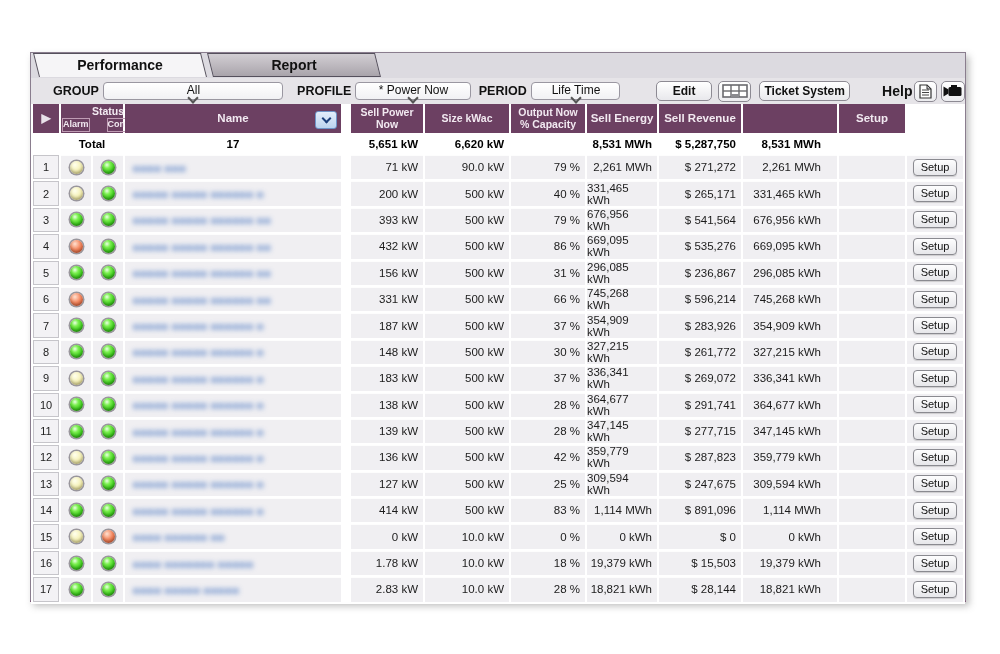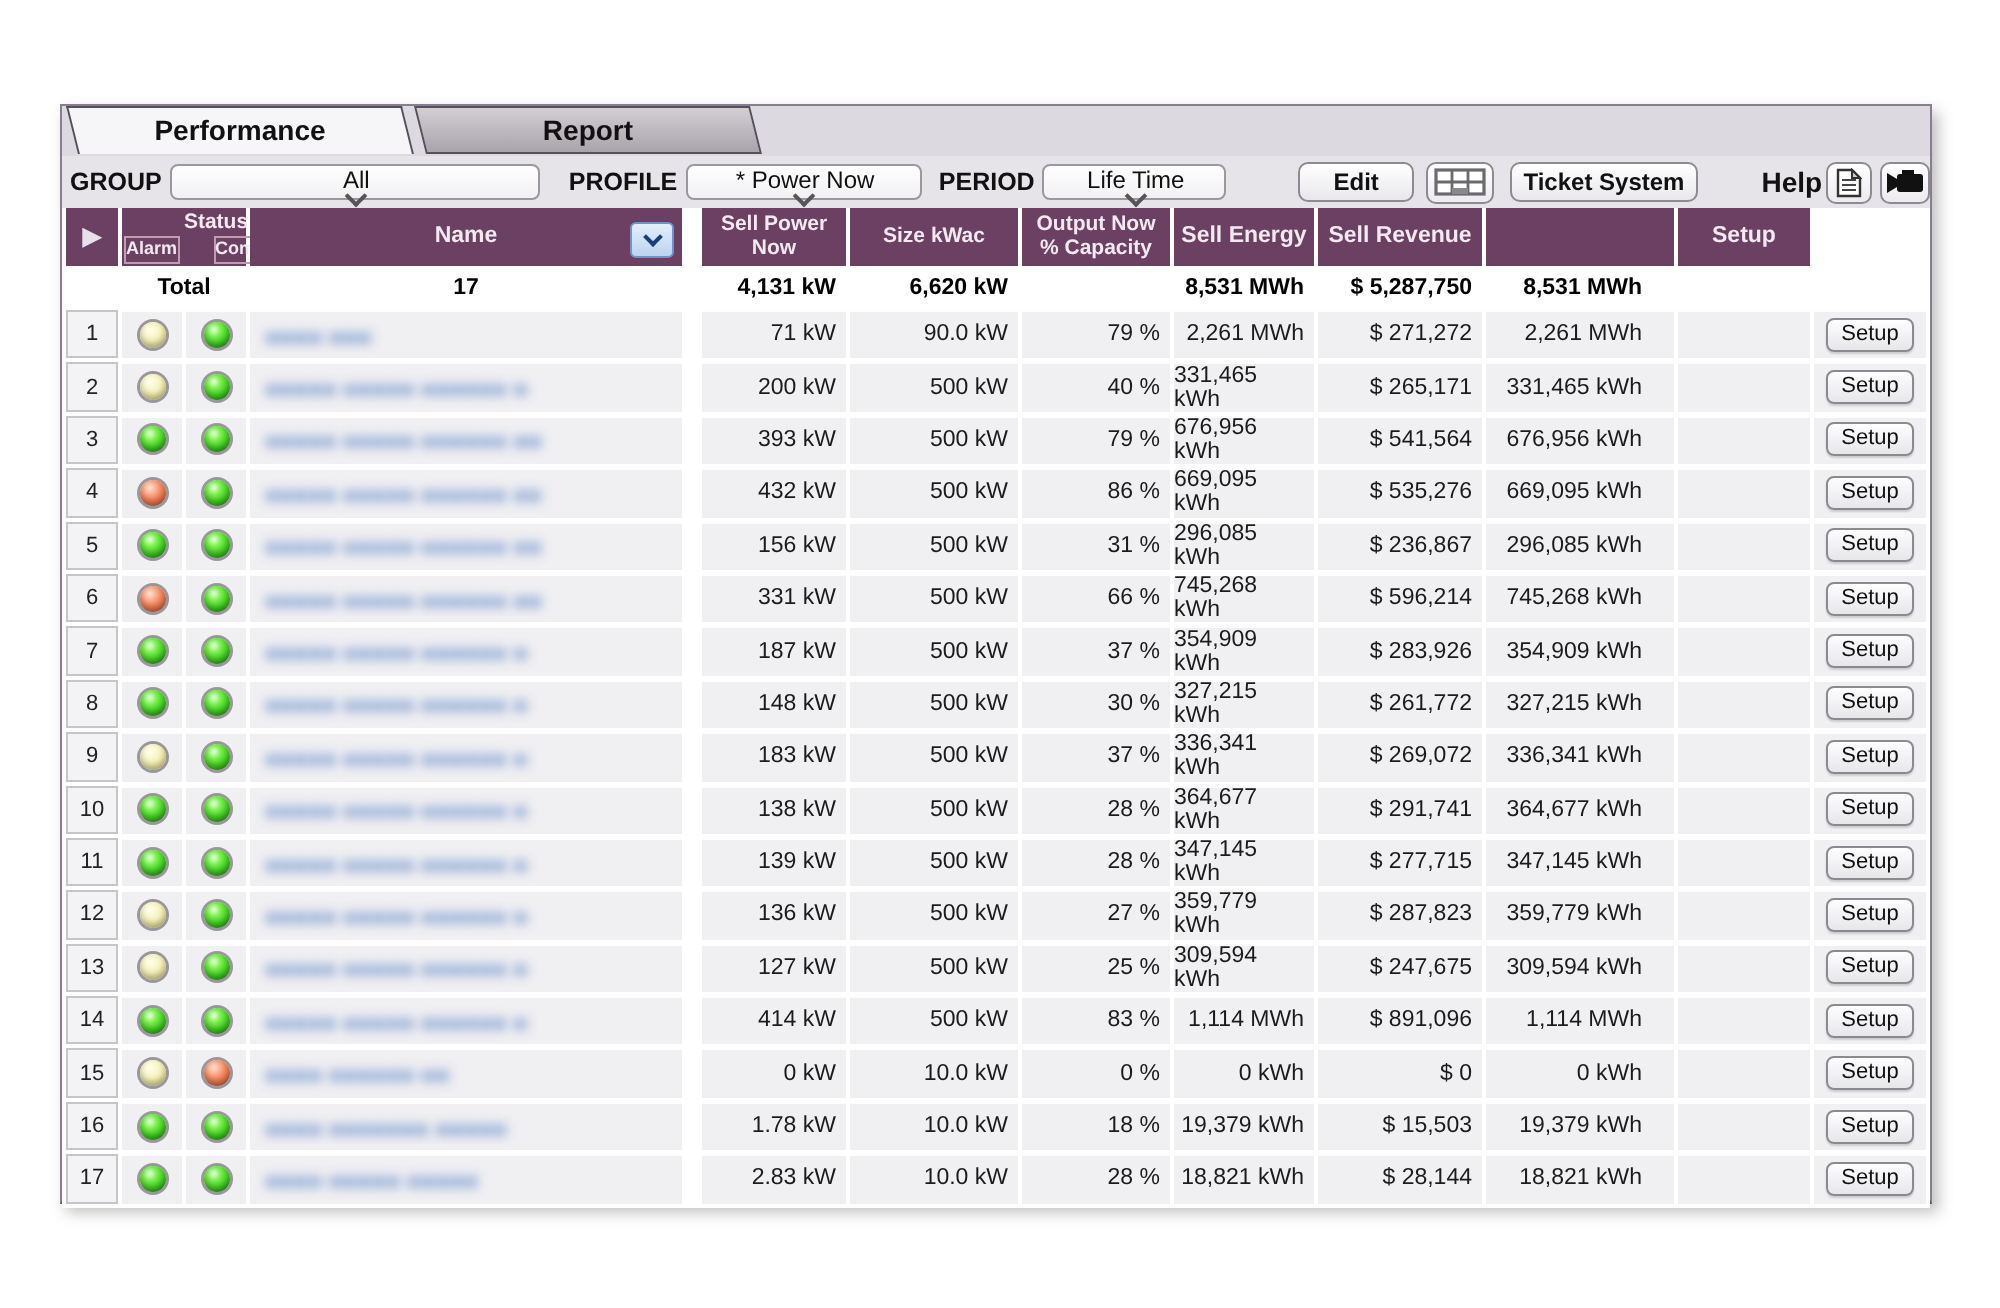--- a/index.html
+++ b/index.html
@@ -93,21 +93,21 @@
     <div class="tabstrip">
       <div class="tab active">
         <span class="lbl">Performance</span>
       </div>
       <div class="tab inactive">
         <span class="lbl">Report</span>
       </div>
     </div>
 
     <div class="toolbar">
-      <span class="tlabel" style="margin-left:4px;">GROUP</span>
+      <span class="tlabel" style="margin-left:22px;">GROUP</span>
       <div class="dd" style="width:194px;">
         <span>All</span>
         <span class="chev"></span>
       </div>
       <span class="tlabel" style="margin-left:14px;">PROFILE</span>
       <div class="dd" style="width:124px;">
         <span>* Power Now</span>
         <span class="chev"></span>
       </div>
       <span class="tlabel" style="margin-left:8px;">PERIOD</span>
@@ -172,21 +172,21 @@
         <div class="hcell">Sell Revenue</div>
         <div class="hcell"></div>
         <div class="hcell">Setup</div>
       </div>
 
       <div class="grid totrow" style="margin-top:2px;">
         <div></div>
         <div class="tot-label">Total</div>
         <div class="tot-count">17</div>
         <div></div>
-        <div class="right">4,131 kW</div>
+        <div class="right">5,651 kW</div>
         <div class="right">6,620 kW</div>
         <div class="right"></div>
         <div class="right">8,531 MWh</div>
         <div class="right">$ 5,287,750</div>
         <div class="right-pad">8,531 MWh</div>
         <div></div>
         <div></div>
       </div>
 
       <div style="margin-top:2px;" id="tbody">
@@ -461,21 +461,21 @@
             </div>
     <div class="cell ledcell">
               <span class="led led-green"></span>
             </div>
     <div class="cell namecell">
               <span class="nameblur">▅▅▅▅▅  ▅▅▅▅▅ ▅▅▅▅▅▅ ▅</span>
             </div>
     <div class="sp"></div>
     <div class="cell right">136 kW</div>
     <div class="cell right">500 kW</div>
-    <div class="cell right">27 %</div>
+    <div class="cell right">42 %</div>
     <div class="cell right">359,779 kWh</div>
     <div class="cell right">$ 287,823</div>
     <div class="cell right-pad">359,779 kWh</div>
     <div class="cell"></div>
     <div class="cell setupcell">
               <span class="setupbtn">Setup</span>
             </div>
   </div>
 
   <div class="grid trow">

